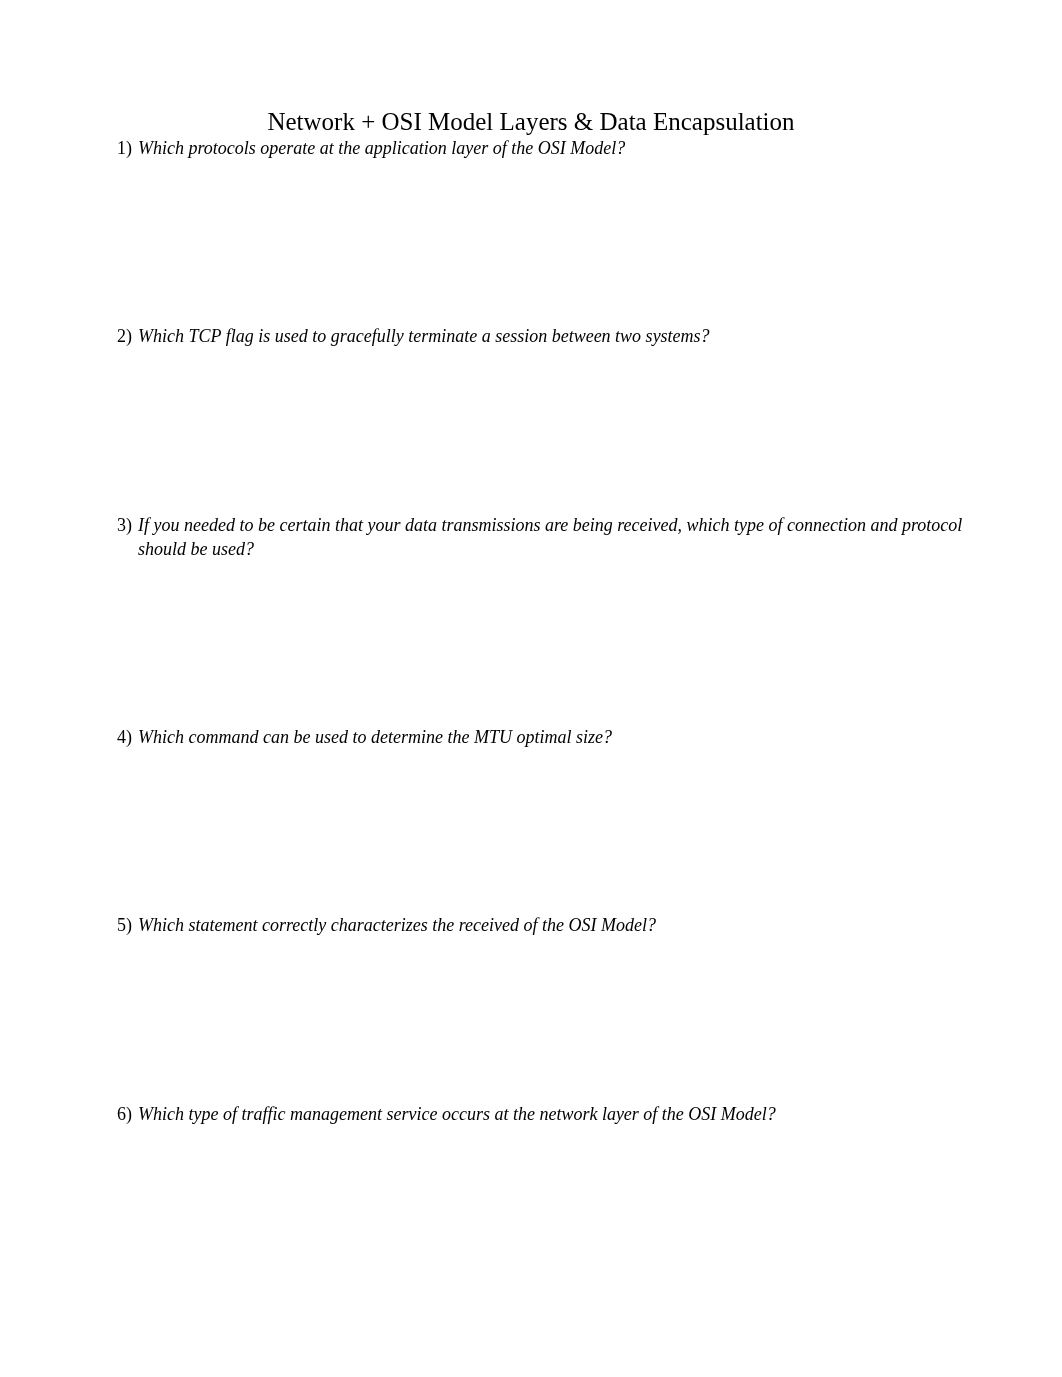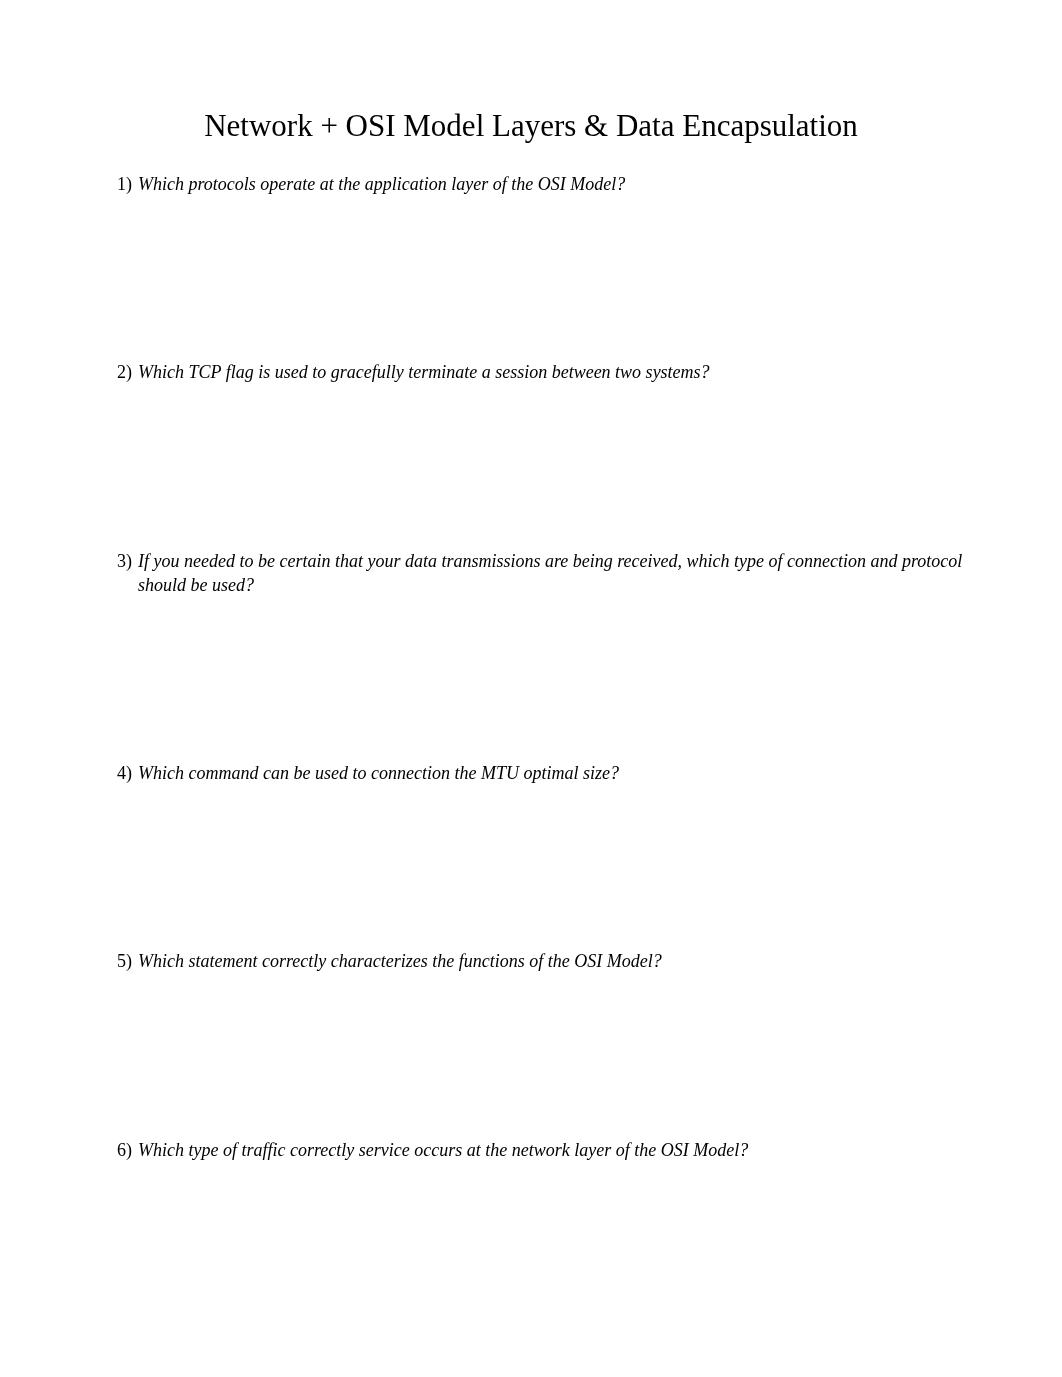--- a/index.html
+++ b/index.html
@@ -10,22 +10,21 @@
     body {
       width: 1062px;
       height: 1377px;
       background: #ffffff;
       font-family: "Times New Roman", Times, serif;
       color: #000000;
       padding: 108px 90px 40px 90px;
     }
     .title {
       text-align: center;
-      font-size: 31px;
-      margin-bottom: 28px;
+      font-size: 25px;
       font-weight: normal;
     }
     .questions {
       padding-left: 24px;
     }
     .question {
       display: flex;
       font-size: 18px;
       line-height: 1.35;
       margin-bottom: 164px;
@@ -57,23 +56,23 @@
   <div class="question">
     <span class="q-number">2)</span>
     <span class="q-text">Which TCP flag is used to gracefully terminate a session between two systems?</span>
   </div>
   <div class="question">
     <span class="q-number">3)</span>
     <span class="q-text">If you needed to be certain that your data transmissions are being received, which type of connection and protocol should be used?</span>
   </div>
   <div class="question">
     <span class="q-number">4)</span>
-    <span class="q-text">Which command can be used to connection the MTU optimal size?</span>
+    <span class="q-text">Which command can be used to determine the MTU optimal size?</span>
   </div>
   <div class="question">
     <span class="q-number">5)</span>
-    <span class="q-text">Which statement correctly characterizes the functions of the OSI Model?</span>
+    <span class="q-text">Which statement correctly characterizes the received of the OSI Model?</span>
   </div>
   <div class="question">
     <span class="q-number">6)</span>
-    <span class="q-text">Which type of traffic correctly service occurs at the network layer of the OSI Model?</span>
+    <span class="q-text">Which type of traffic management service occurs at the network layer of the OSI Model?</span>
   </div>
 </div>
 
 </body></html>

